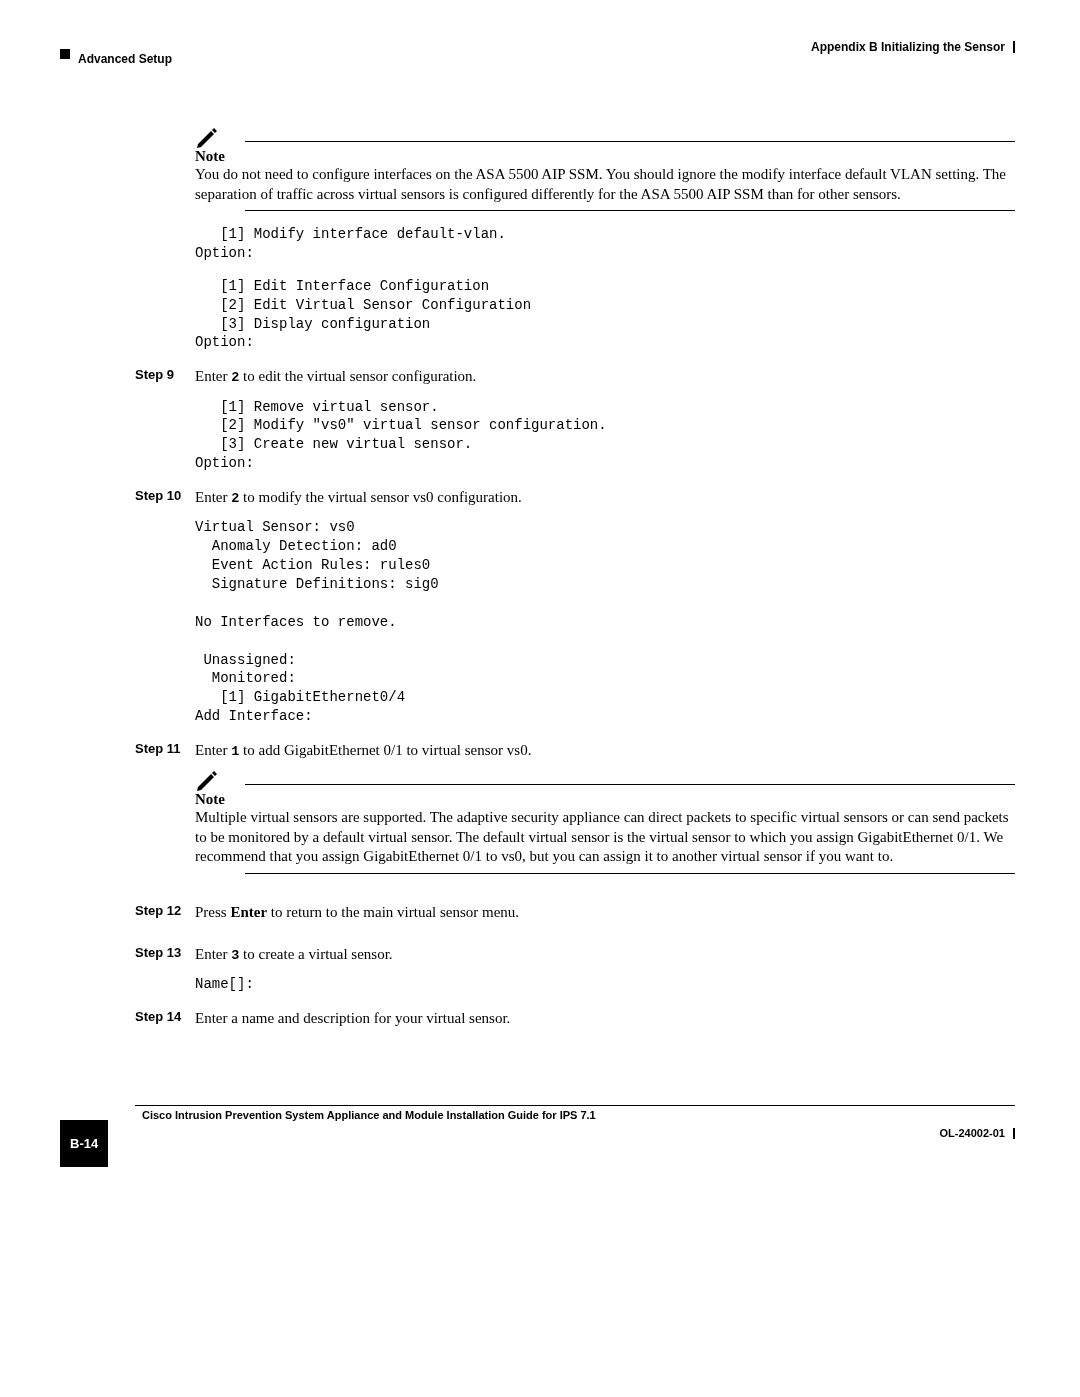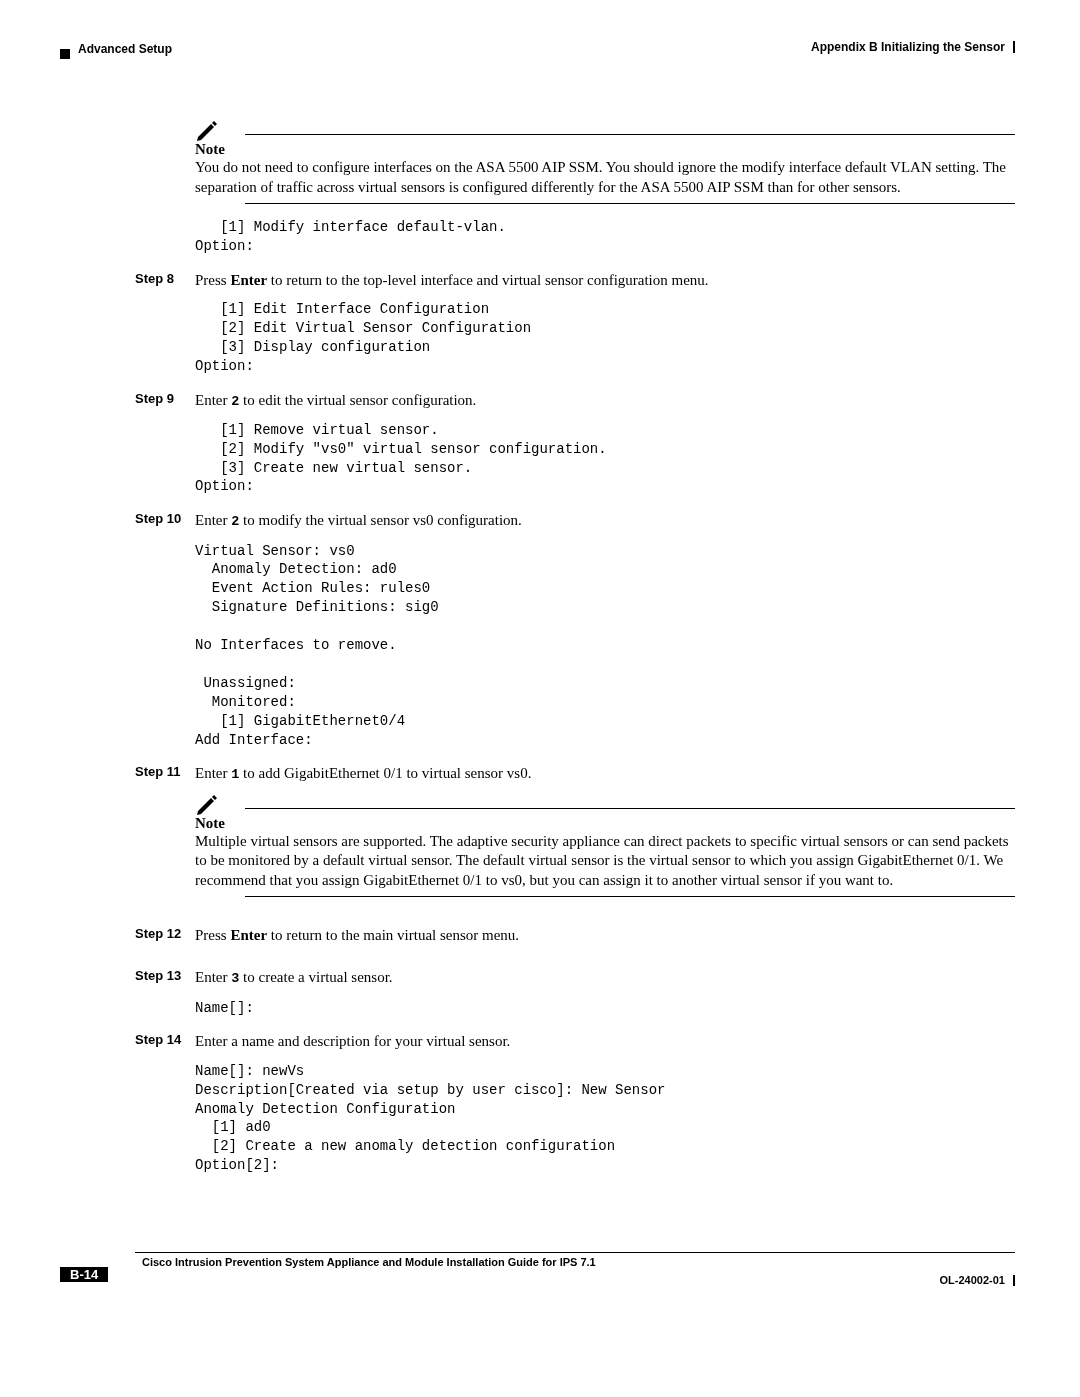--- a/index.html
+++ b/index.html
@@ -40,21 +40,21 @@
     display: inline-block;
   }
   .header-left .black-square { margin-right: 8px; margin-top: 9px; }
   .header-right .line-sep {
     width: 2px;
     height: 12px;
     background: #000;
     margin-left: 8px;
     margin-top: 1px;
   }
-  .header-left-text { margin-top: 2px; }
+  .header-left-text { margin-top: 12px; }
   .content {
     margin-left: 75px;
     margin-right: 0;
   }
   .note-block {
     margin-top: 0;
     margin-bottom: 14px;
   }
   .note-icon {
     display: inline-block;
@@ -140,21 +140,21 @@
   }
   .page-num-box {
     position: absolute;
     left: 0;
     top: 15px;
     background: #000;
     color: #fff;
     font-family: Arial, Helvetica, sans-serif;
     font-weight: bold;
     font-size: 13px;
-    padding: 0 10px;
+    padding: 16px 10px;
   }
   .footer-right {
     position: absolute;
     right: 0;
     top: 22px;
     font-family: Arial, Helvetica, sans-serif;
     font-size: 11px;
     font-weight: bold;
     display: flex;
     align-items: center;
@@ -195,24 +195,20 @@
       <div class="note-body">
         <div class="note-label">Note</div>
         <div class="note-text">You do not need to configure interfaces on the ASA 5500 AIP SSM. You should ignore the modify interface default VLAN setting. The separation of traffic across virtual sensors is configured differently for the ASA 5500 AIP SSM than for other sensors.</div>
       </div>
       <div class="note-rule-bottom"></div>
     </div>
 
     <pre class="code">   [1] Modify interface default-vlan.
 Option:</pre>
 
-    <div class="step-row">
-      <div class="step-label">Step 8</div>
-      <div class="step-text"><span>Press </span><span class="bold">Enter</span><span> to return to the top-level interface and virtual sensor configuration menu.</span></div>
-    </div>
     <pre class="code">   [1] Edit Interface Configuration
    [2] Edit Virtual Sensor Configuration
    [3] Display configuration
 Option:</pre>
 
     <div class="step-row">
       <div class="step-label">Step 9</div>
       <div class="step-text"><span>Enter </span><span class="mono-inline">2</span><span> to edit the virtual sensor configuration.</span></div>
     </div>
     <pre class="code">   [1] Remove virtual sensor.
@@ -265,26 +261,20 @@
     <div class="step-row" style="margin-top:22px">
       <div class="step-label">Step 13</div>
       <div class="step-text"><span>Enter </span><span class="mono-inline">3</span><span> to create a virtual sensor.</span></div>
     </div>
     <pre class="code">Name[]:</pre>
 
     <div class="step-row">
       <div class="step-label">Step 14</div>
       <div class="step-text">Enter a name and description for your virtual sensor.</div>
     </div>
-    <pre class="code">Name[]: newVs
-Description[Created via setup by user cisco]: New Sensor
-Anomaly Detection Configuration
-  [1] ad0
-  [2] Create a new anomaly detection configuration
-Option[2]:</pre>
 
   </div>
 
   <div class="footer">
     <div class="footer-rule"></div>
     <div class="footer-title">Cisco Intrusion Prevention System Appliance and Module Installation Guide for IPS 7.1</div>
     <div class="page-num-box">B-14</div>
     <div class="footer-right">
       <span>OL-24002-01</span>
       <span class="line-sep"></span>

